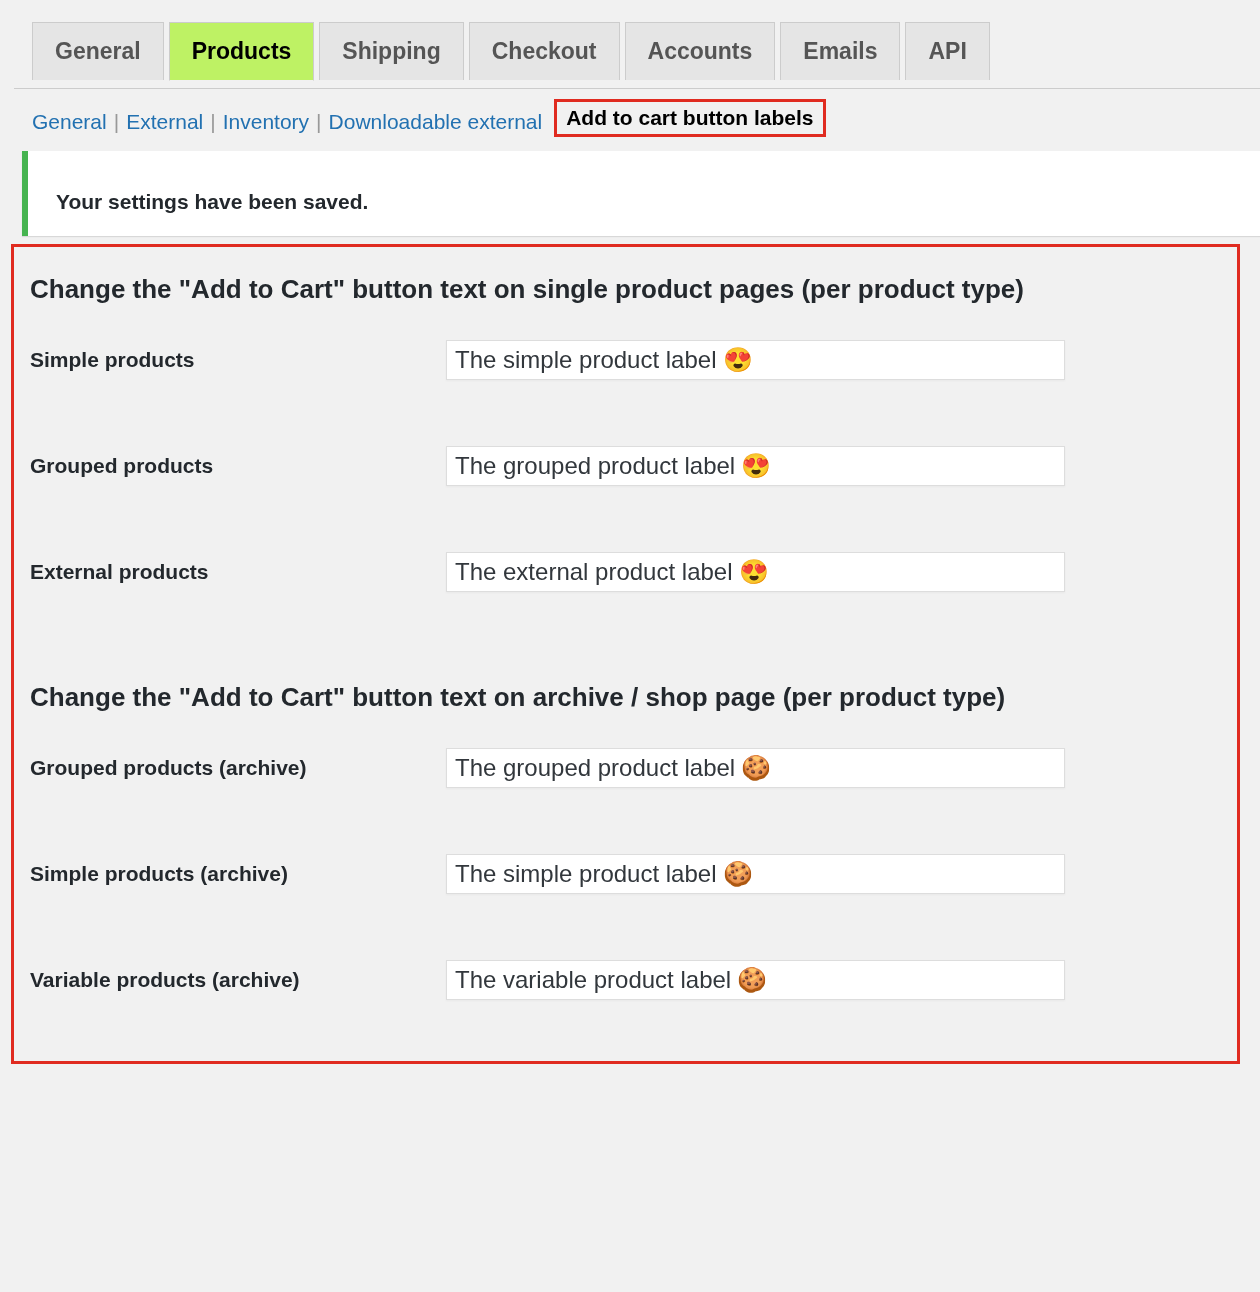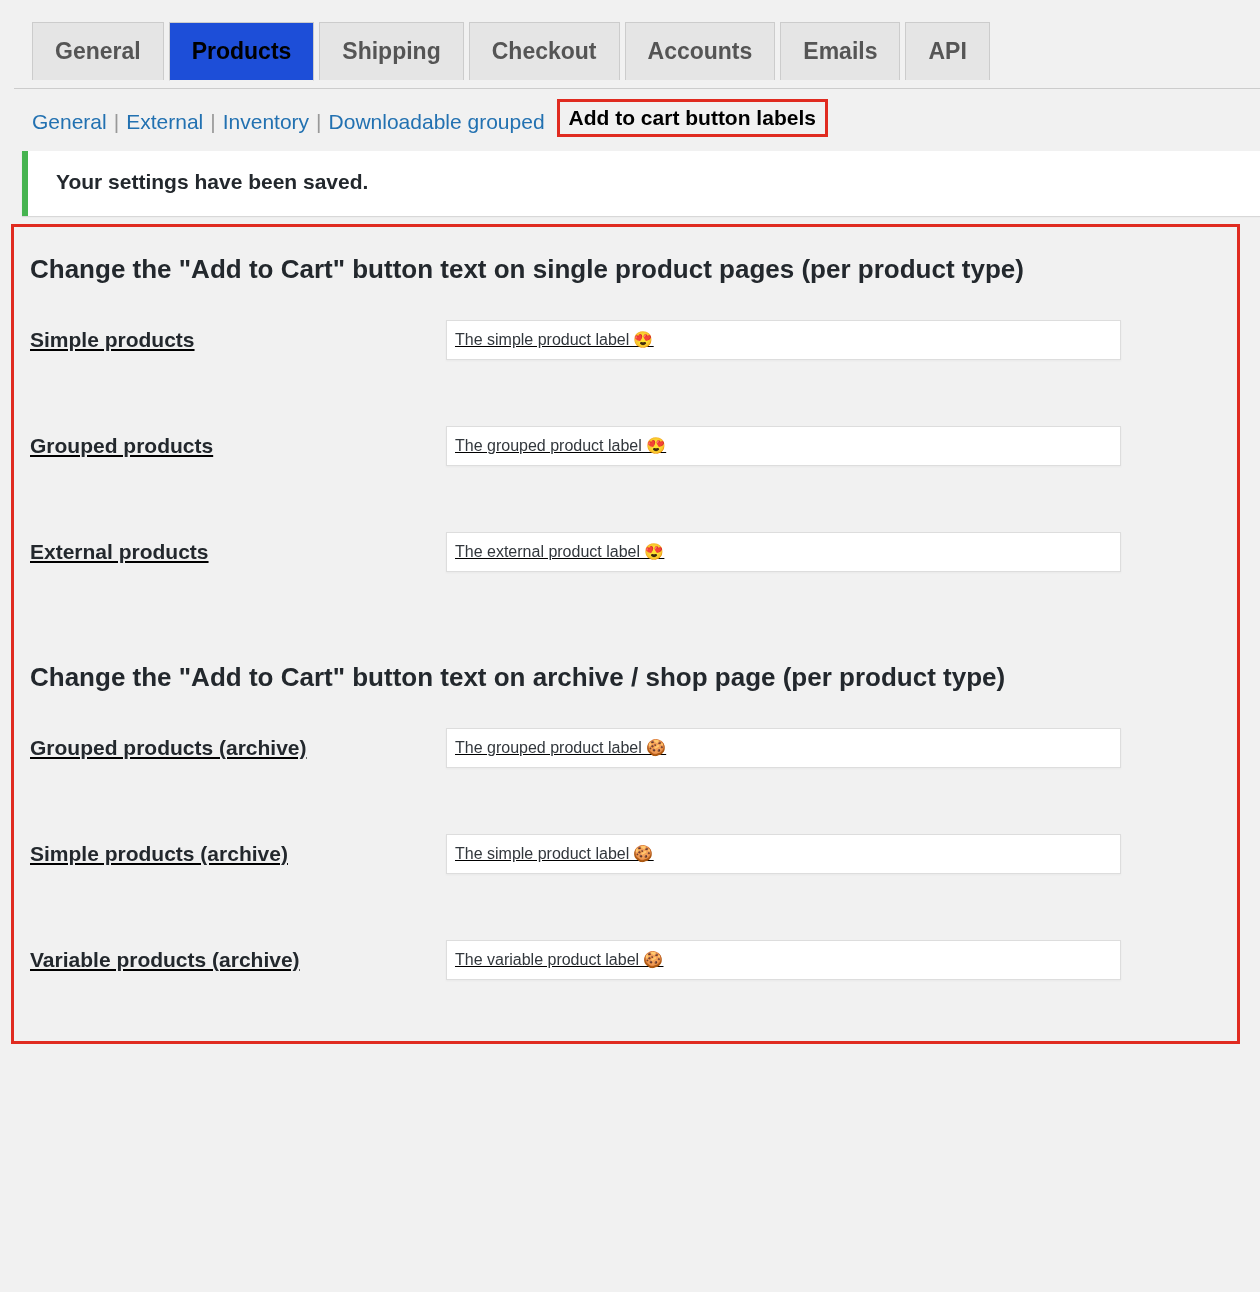--- a/index.html
+++ b/index.html
@@ -38,21 +38,21 @@
     font-size: 23px;
     font-weight: bold;
     line-height: 1;
     padding: 17px 22px 17px 22px;
     margin: 0 5px 0 0;
     text-decoration: none;
     position: relative;
     z-index: 1;
   }
   .nav-tab-active {
-    background: #1d4ed8;
+    background: #bef264;
     color: #000;
     border-bottom: 1px solid #f1f1f1;
     z-index: 3;
     margin-bottom: -1px;
   }
 
   
   .subsubsub {
     margin: 0;
     padding: 14px 0 0 32px;
@@ -84,21 +84,21 @@
     text-decoration: none;
     margin-top: 43px;
   }
 
   
   .notice {
     background: #fff;
     border-left: 6px solid #46b450;
     box-shadow: 0 1px 1px 0 rgba(0,0,0,.1);
     margin: 16px 0 0 22px;
-    padding: 20px 0 24px 28px;
+    padding: 40px 0 24px 28px;
   }
   .notice p {
     margin: 0;
     font-size: 21px;
     font-weight: bold;
     color: #23282d;
     line-height: 1;
   }
 
   
@@ -118,56 +118,55 @@
     line-height: 1.3;
   }
   h2.section-title.second {
     margin-top: 56px;
   }
 
   table.form-table {
     width: 100%;
     border-collapse: collapse;
     margin-top: 0;
-    text-decoration: underline;
   }
   table.form-table tr { height: 106px; }
   table.form-table th {
     width: 432px;
     text-align: left;
     vertical-align: middle;
     padding: 0 0 0 16px;
     font-size: 21px;
     font-weight: bold;
     color: #23282d;
   }
   table.form-table td {
     vertical-align: middle;
     padding: 0;
   }
   .text-input {
-    width: 675px;
+    width: 619px;
     height: 40px;
     border: 1px solid #ddd;
     background: #fff;
     color: #32373c;
     font-family: "Liberation Sans", sans-serif;
-    font-size: 16px;
+    font-size: 24px;
     padding: 0 8px;
     line-height: 38px;
     box-shadow: 0 1px 2px rgba(0,0,0,.04);
     display: block;
   }
 </style>
 </head>
 <body>
 
 <div class="nav-tab-wrapper" id="tab-bar"><a class="nav-tab" href="#">General</a><a class="nav-tab nav-tab-active" href="#">Products</a><a class="nav-tab" href="#">Shipping</a><a class="nav-tab" href="#">Checkout</a><a class="nav-tab" href="#">Accounts</a><a class="nav-tab" href="#">Emails</a><a class="nav-tab" href="#">API</a></div>
 
-<div class="subsubsub" id="subnav"><a href="#">General</a><span class="sep">|</span><a href="#">External</a><span class="sep">|</span><a href="#">Inventory</a><span class="sep">|</span><a href="#">Downloadable grouped</a><span class="current-wrap"><a class="current" href="#">Add to cart button labels</a></span></div>
+<div class="subsubsub" id="subnav"><a href="#">General</a><span class="sep">|</span><a href="#">External</a><span class="sep">|</span><a href="#">Inventory</a><span class="sep">|</span><a href="#">Downloadable external</a><span class="current-wrap"><a class="current" href="#">Add to cart button labels</a></span></div>
 
 <div class="notice">
   <p>Your settings have been saved.</p>
 </div>
 
 <div class="annot-box" id="sections">
     <h2 class="section-title">Change the "Add to Cart" button text on single product pages (per product type)</h2>
     <table class="form-table">
       <tbody>
         <tr>

